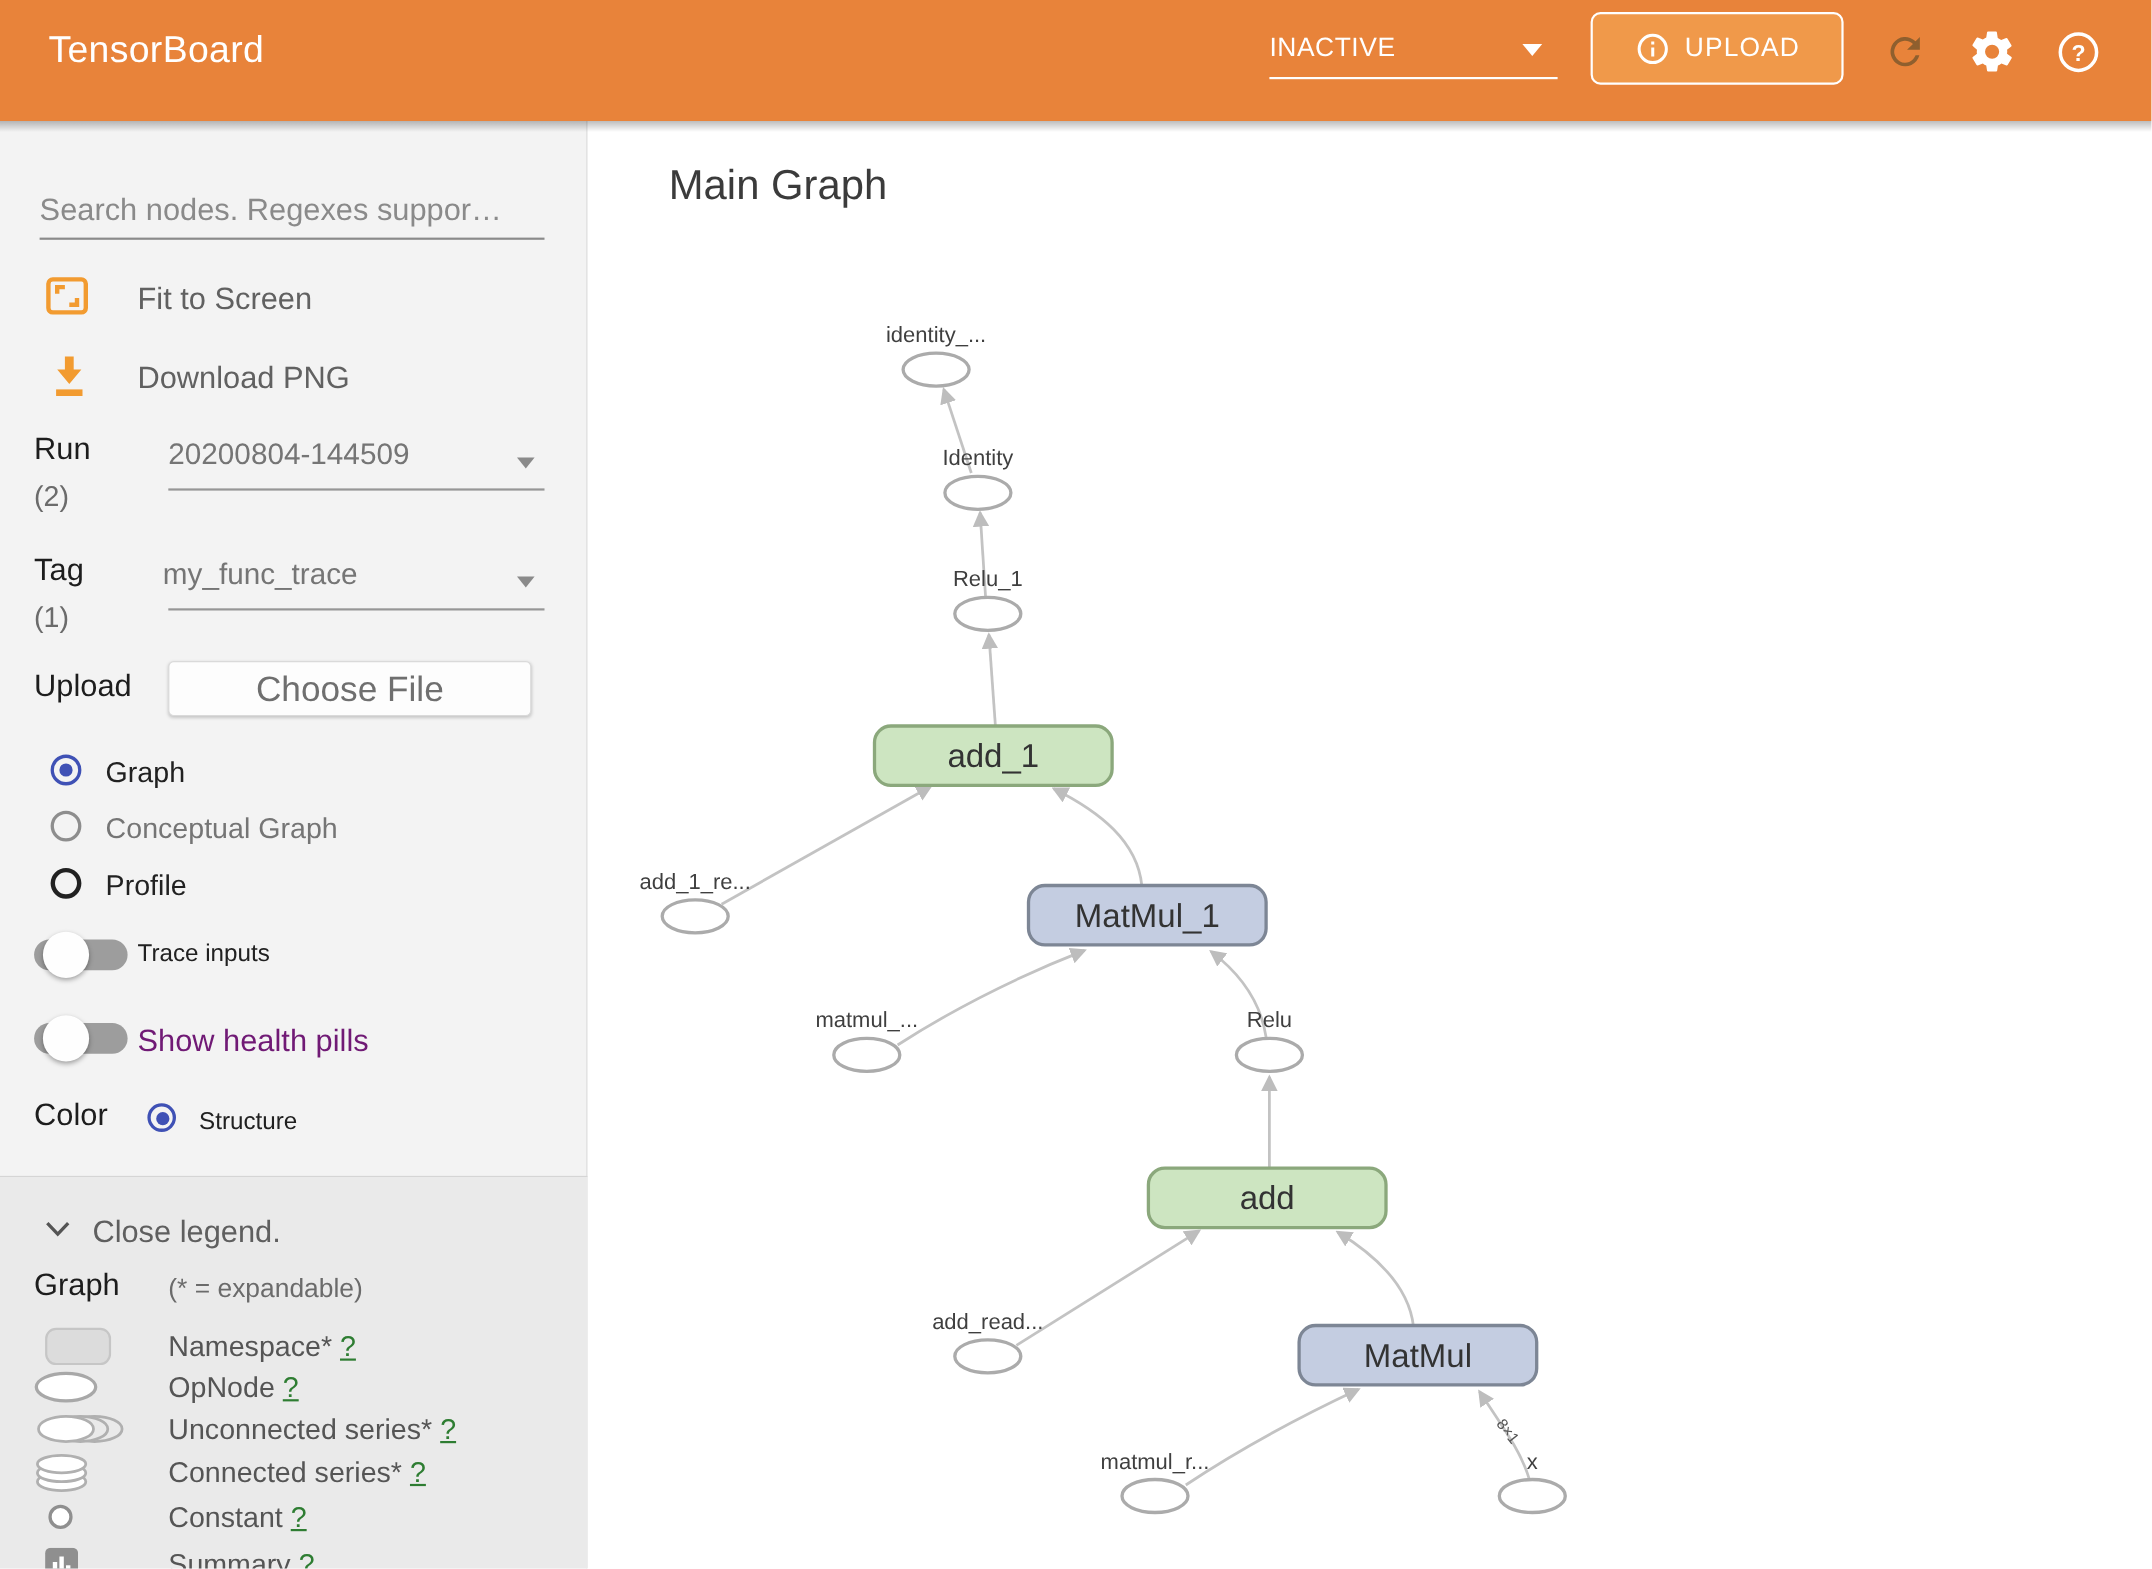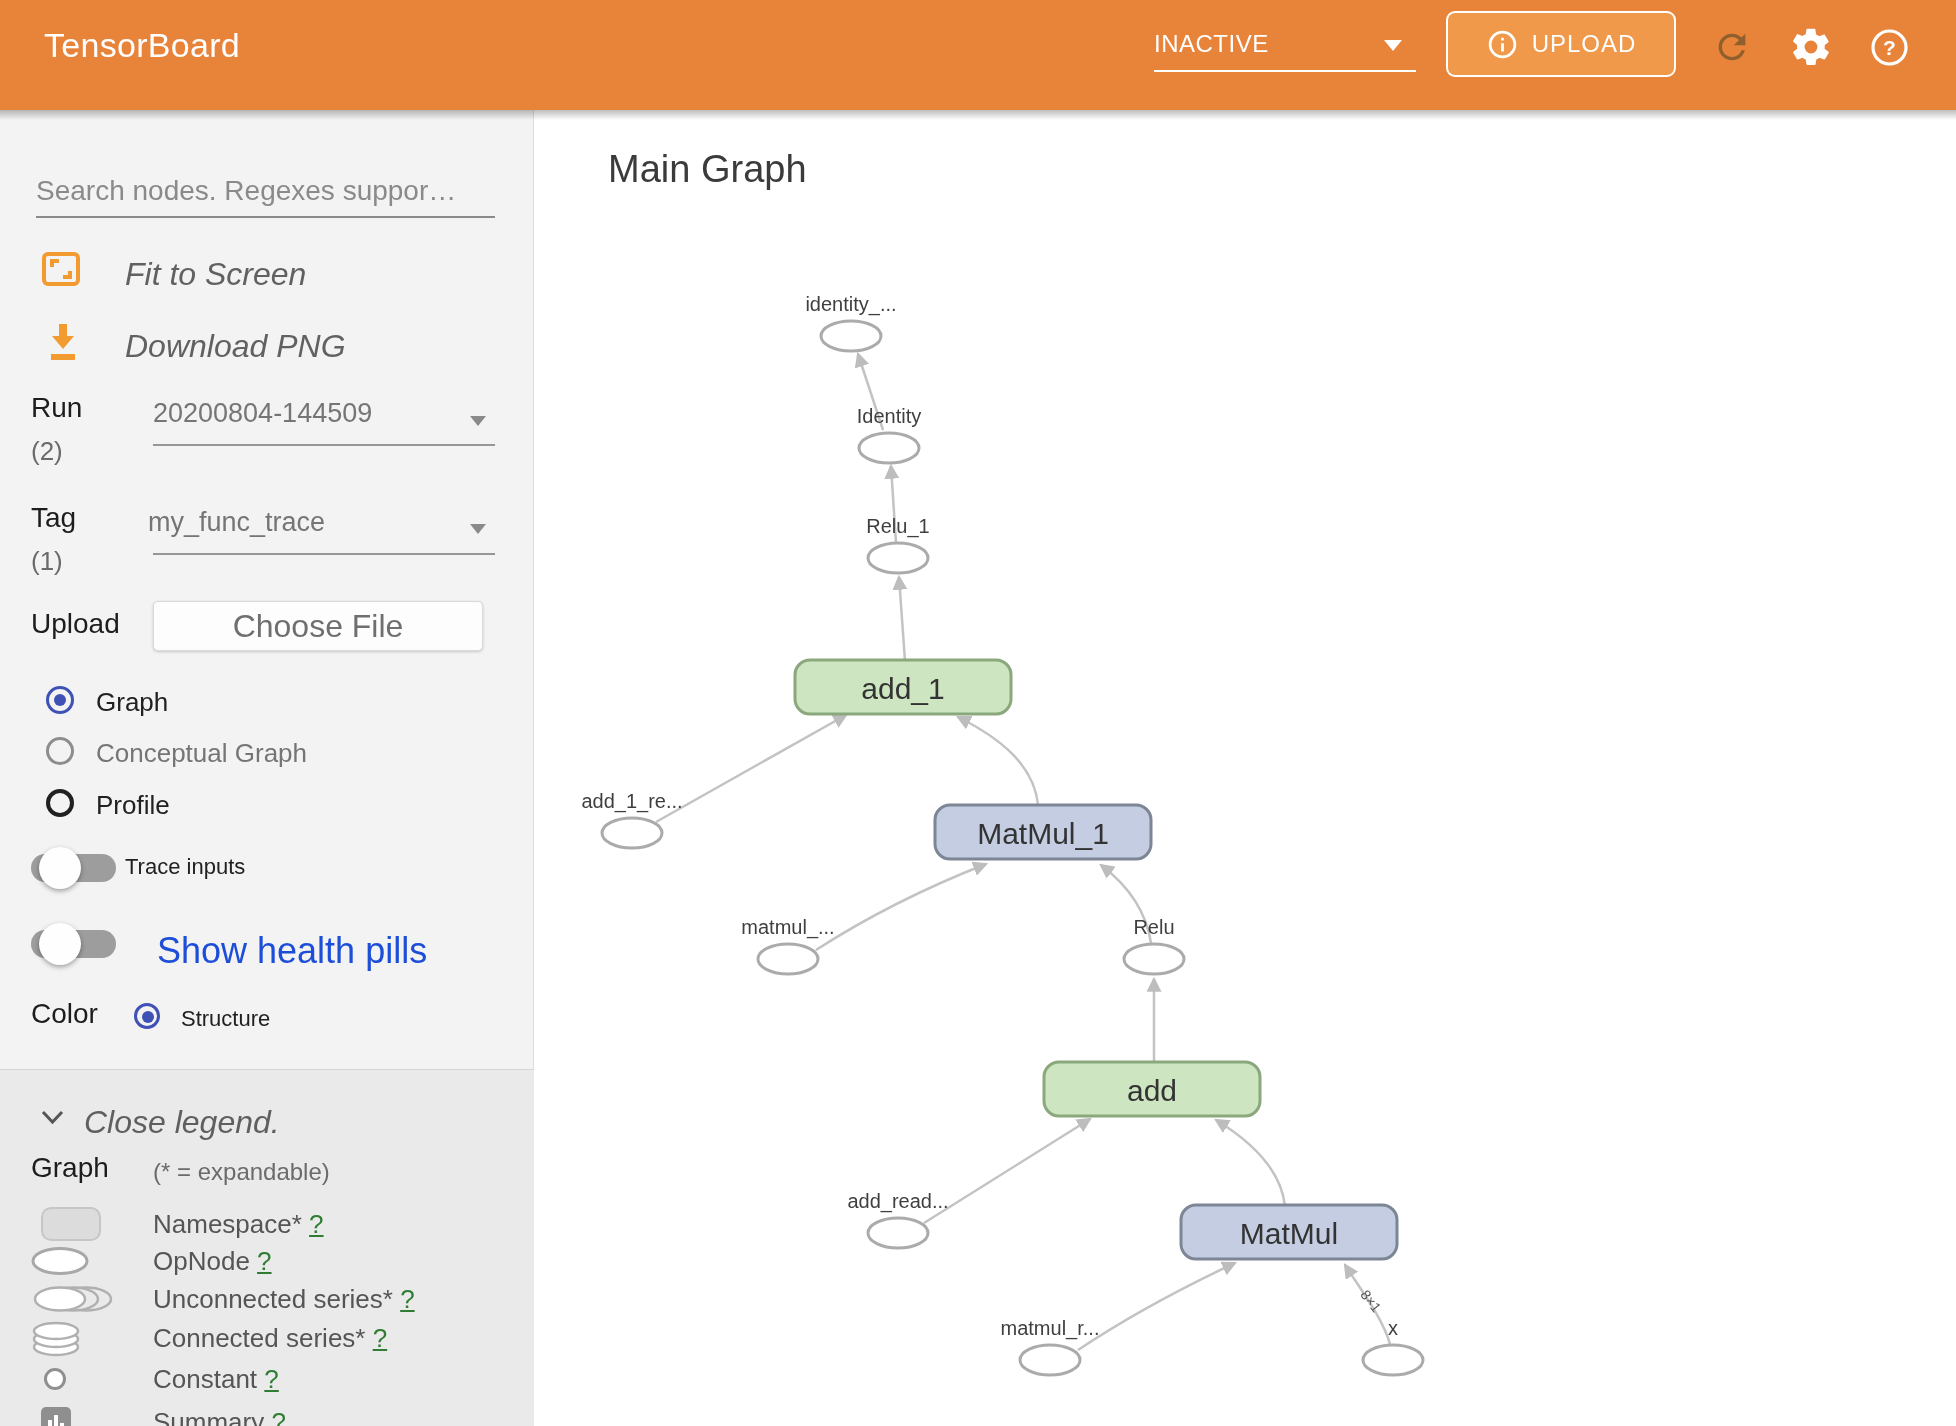--- a/index.html
+++ b/index.html
@@ -31,21 +31,21 @@
   #topbar-shadow { left:0; top:110px; width:1956px; height:10px; z-index:4;
                    background:linear-gradient(rgba(0,0,0,.26), rgba(0,0,0,0)); }
 
   
   #sidebar { left:0; top:110px; width:534px; height:1316px; background:#f3f3f3;
              border-right:1px solid #dcdcdc; z-index:3; }
   #search-input { left:36px; top:56px; width:459px; height:52px; background:transparent;
                   border:none; border-bottom:2px solid #8a8a8a; outline:none;
                   font-size:28px; color:#555; font-family:"Liberation Sans",sans-serif; }
   #search-input::placeholder { color:#8a8a8a; opacity:1; }
-  .side-label { color:#616161; font-size:32px;font-style:italic; }
+  .side-label { color:#616161; font-size:28px; }
   .side-strong { color:#1d1d1d; font-size:28px; }
   .side-count { color:#6b6b6b; font-size:26px; }
   .dd-value { color:#757575; font-size:27px; }
   .dd-underline { height:2px; background:#969696; width:342px; left:153px; }
   .choose-btn { left:153px; top:491px; width:330px; height:50px; background:#fdfdfd;
                 border:1px solid #dadada; border-radius:5px; box-shadow:0 1px 3px rgba(0,0,0,.18);
                 color:#6f6f6f; font-size:32px; text-align:center; line-height:48px; cursor:pointer; }
   .radio { width:28px; height:28px; border-radius:50%; }
   .radio-on { border:3px solid #3f51b5; }
   .radio-on::after { content:""; position:absolute; left:5px; top:5px; width:12px; height:12px;
@@ -147,21 +147,21 @@
 
     <div class="abs radio radio-black" style="left:46px;top:679px;"></div>
     <div class="abs" style="left:96px;top:680px;font-size:26px;color:#212121;">Profile</div>
 
     <div class="abs toggle-track" style="left:31px;top:744px;"></div>
     <div class="abs toggle-thumb" style="left:39px;top:737px;"></div>
     <div class="abs" style="left:125px;top:744px;font-size:22px;color:#212121;">Trace inputs</div>
 
     <div class="abs toggle-track" style="left:31px;top:820px;"></div>
     <div class="abs toggle-thumb" style="left:39px;top:813px;"></div>
-    <div class="abs" style="left:125px;top:820px;font-size:36px;color:#1d4ed8;margin-left:32px;">Show health pills</div>
+    <div class="abs" style="left:125px;top:820px;font-size:28px;color:#701a75;">Show health pills</div>
 
     <div class="abs side-strong" style="left:31px;top:888px;">Color</div>
     <div class="abs radio radio-on" style="left:134px;top:893px;width:26px;height:26px;"></div>
     <div class="abs" style="left:181px;top:896px;font-size:22px;color:#212121;">Structure</div>
 
     <div id="legend" class="abs">
       <svg class="abs" style="left:41px;top:40px;" width="23" height="15" viewBox="0 0 23 15">
         <polyline points="2,2 11.5,12 21,2" fill="none" stroke="#555" stroke-width="3"></polyline>
       </svg>
       <div class="abs side-label" style="left:84px;top:34px;color:#5f5f5f;">Close legend.</div>

